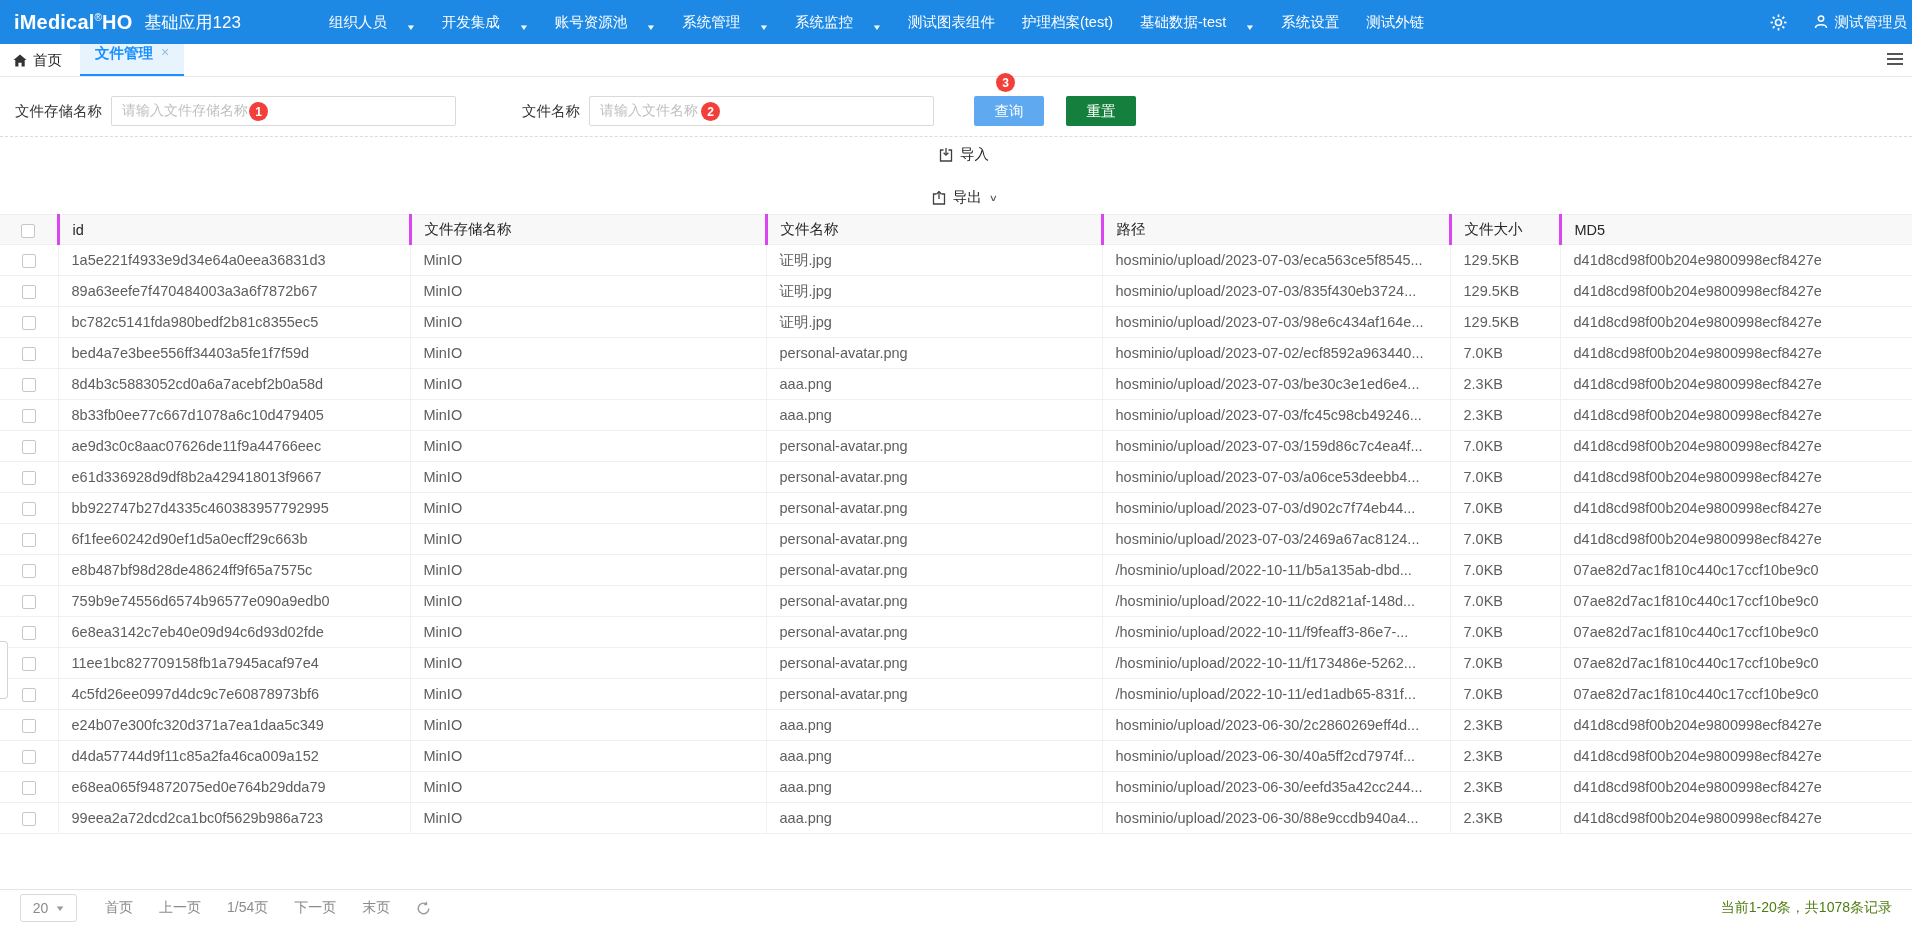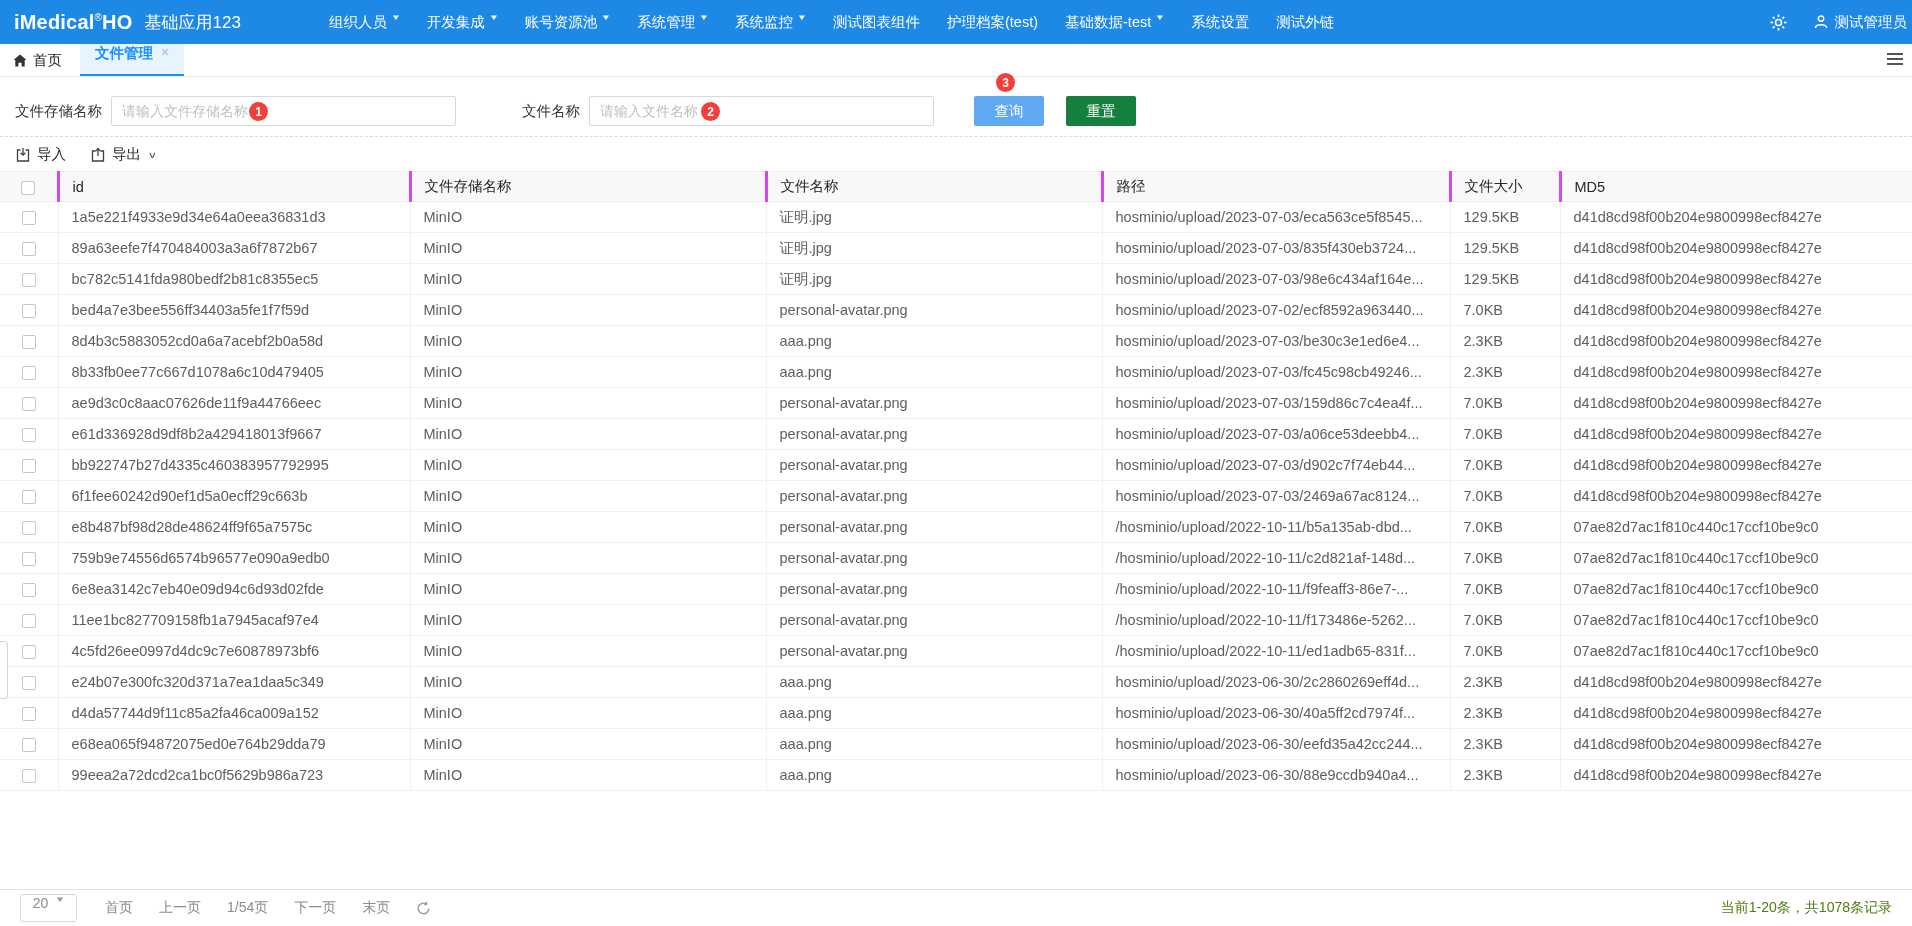--- a/index.html
+++ b/index.html
@@ -5,73 +5,73 @@
   * { box-sizing: border-box; margin: 0; padding: 0; }
   html, body { width: 1912px; height: 926px; overflow: hidden; background: #fff;
     font-family: "Liberation Sans", "DejaVu Sans", sans-serif; }
 
   
   .topbar { height: 44px; background: #1E88E5; display: flex; align-items: center; color: #fff; position: relative; }
   .logo { margin-left: 14px; font-size: 20px; font-weight: bold; letter-spacing: .2px; white-space: nowrap; }
   .logo sup { font-size: 10px; font-weight: normal; vertical-align: super; }
   .app-name { margin-left: 12px; font-size: 17px; font-weight: normal; white-space: nowrap; }
   .topnav { display: flex; align-items: center; gap: 27px; margin-left: 88px; white-space: nowrap; }
-  .nav-item { display: flex; align-items: flex-start; gap: 5px; font-size: 14.5px; cursor: pointer; }
+  .nav-item { display: flex; align-items: flex-end; gap: 20px; font-size: 14.5px; cursor: pointer; }
   .nav-item .caret { font-size: 8px; opacity: .95; transform: scaleX(1.3); }
   .topbar-right { margin-left: auto; display: flex; align-items: center; margin-right: 5px; }
   .gear-wrap { margin-right: 26px; display: flex; align-items: center; }
   .user-wrap { display: flex; align-items: center; gap: 6px; font-size: 14.5px; }
 
   
   .tabbar { height: 33px; display: flex; align-items: stretch; border-bottom: 1px solid #E8E8E8; position: relative; background: #fff; }
   .tab-home { display: flex; align-items: center; gap: 6px; padding: 0 18px 0 13px; font-size: 14.5px; color: #262626; cursor: pointer; }
   .tab { display: flex; align-items: flex-start; gap: 8px; padding: 0 15px; font-size: 14.5px; cursor: pointer; }
   .tab.active { background: #E7F3FD; color: #1890FF; font-weight: bold; border-bottom: 2px solid #1890FF; }
   .tab .close { color: #93BEE6; font-weight: normal; font-size: 14px; }
   .menu-btn { position: absolute; right: 9px; top: 9px; width: 16px; cursor: pointer; }
   .menu-btn i { display: block; height: 2px; background: #555; margin-bottom: 3px; }
 
   
   .content { height: 849px; display: flex; flex-direction: column; position: relative; }
 
   .search-row { display: flex; align-items: center; padding: 19px 0 10px 15px; border-bottom: 1px dashed #DBDBDB; }
   .search-row label { font-size: 14.5px; color: #333; margin-right: 9px; white-space: nowrap; }
   .input-wrap { position: relative; }
-  .text-input { width: 345px; height: 30px; border: 1px solid #D9D9D9; border-radius: 2px; padding: 0 10px; font-size: 14px; color: #333; font-family: Liberation Sans, sans-serif; }
+  .text-input { width: 345px; height: 30px; border: 1px solid #D9D9D9; border-radius: 2px; padding: 0 10px; font-size: 14px; color: #333; font-family: Liberation Serif, serif; }
   .text-input::placeholder { color: #BFBFBF; }
   .gap1 { width: 66px; }
   .gap2 { width: 40px; }
   .badge { position: absolute; width: 19px; height: 19px; border-radius: 50%; background: #F23F3A; color: #fff; font-size: 12px; font-weight: bold; display: flex; align-items: center; justify-content: center; z-index: 3; }
   .badge-1 { left: 138px; top: 6px; }
   .badge-2 { left: 112px; top: 6px; }
   .btn { width: 70px; height: 30px; border: none; border-radius: 2px; color: #fff; font-size: 14.5px; cursor: pointer; font-family: inherit; }
   .btn-query { background: #5FA9F1; position: relative; }
   .btn-query .badge-3 { left: 22px; top: -23px; }
   .btn-reset { background: #15803d; margin-left: 22px; }
 
-  .action-bar { display: flex; align-items: center; gap: 24px; padding: 8px 0 7px 15px; }
+  .action-bar { display: flex; align-items: center; gap: 24px; padding: 8px 0 7px 15px; flex-direction: column; }
   .action-item { display: flex; align-items: center; gap: 6px; font-size: 14.5px; color: #262626; cursor: pointer; }
   .action-item .dd { font-size: 9px; color: #555; transform: scaleX(1.4); margin-left: 2px; }
 
   
   table { width: 100%; border-collapse: collapse; table-layout: fixed; }
   th, td { height: 31px; font-size: 14.5px; text-align: left; padding: 0 8px 0 13px;
     white-space: nowrap; overflow: hidden; border-bottom: 1px solid #EFEFEF; border-right: 1px solid #F1F1F1; }
   th:last-child, td:last-child { border-right: none; }
   thead th { background: #F8F8F8; color: #262626; font-weight: normal; height: 30px; border-top: 1px solid #EFEFEF; border-right: 3px solid #d946ef; }
   tbody td { color: #5E5E5E; }
   .col-check { padding: 0; text-align: center; }
   .checkbox { display: inline-block; width: 14px; height: 14px; border: 1px solid #C6C6C6; border-radius: 2px; background: #fff; vertical-align: middle; cursor: pointer; }
 
   
   .edge-handle { position: absolute; left: 0; top: 564px; width: 8px; height: 58px; background: #fff; border: 1px solid #D4D4D4; border-left: none; border-radius: 0 4px 4px 0; cursor: pointer; }
 
   
   .pagination { margin-top: auto; height: 37px; border-top: 1px solid #E4E4E4; display: flex; align-items: center; font-size: 14px; color: #8C8C8C; padding: 0 20px; }
-  .page-size { width: 57px; height: 28px; border: 1px solid #D9D9D9; border-radius: 3px; display: flex; justify-content: center; gap: 8px; cursor: pointer; margin-right: 28px; }
+  .page-size { width: 57px; height: 28px; border: 1px solid #D9D9D9; border-radius: 3px; display: flex; align-items: center; justify-content: center; gap: 8px; cursor: pointer; margin-right: 28px; }
   .page-size .caret { font-size: 8px; color: #999; transform: scaleX(1.4); }
   .page-link { margin-right: 26px; cursor: pointer; white-space: nowrap; }
   .page-info { margin-right: 26px; white-space: nowrap; }
   .refresh { display: flex; align-items: center; cursor: pointer; }
   .page-summary { margin-left: auto; color: #4d7c0f; white-space: nowrap; }
 
   svg { display: block; }
 </style>
 </head>
 <body>

